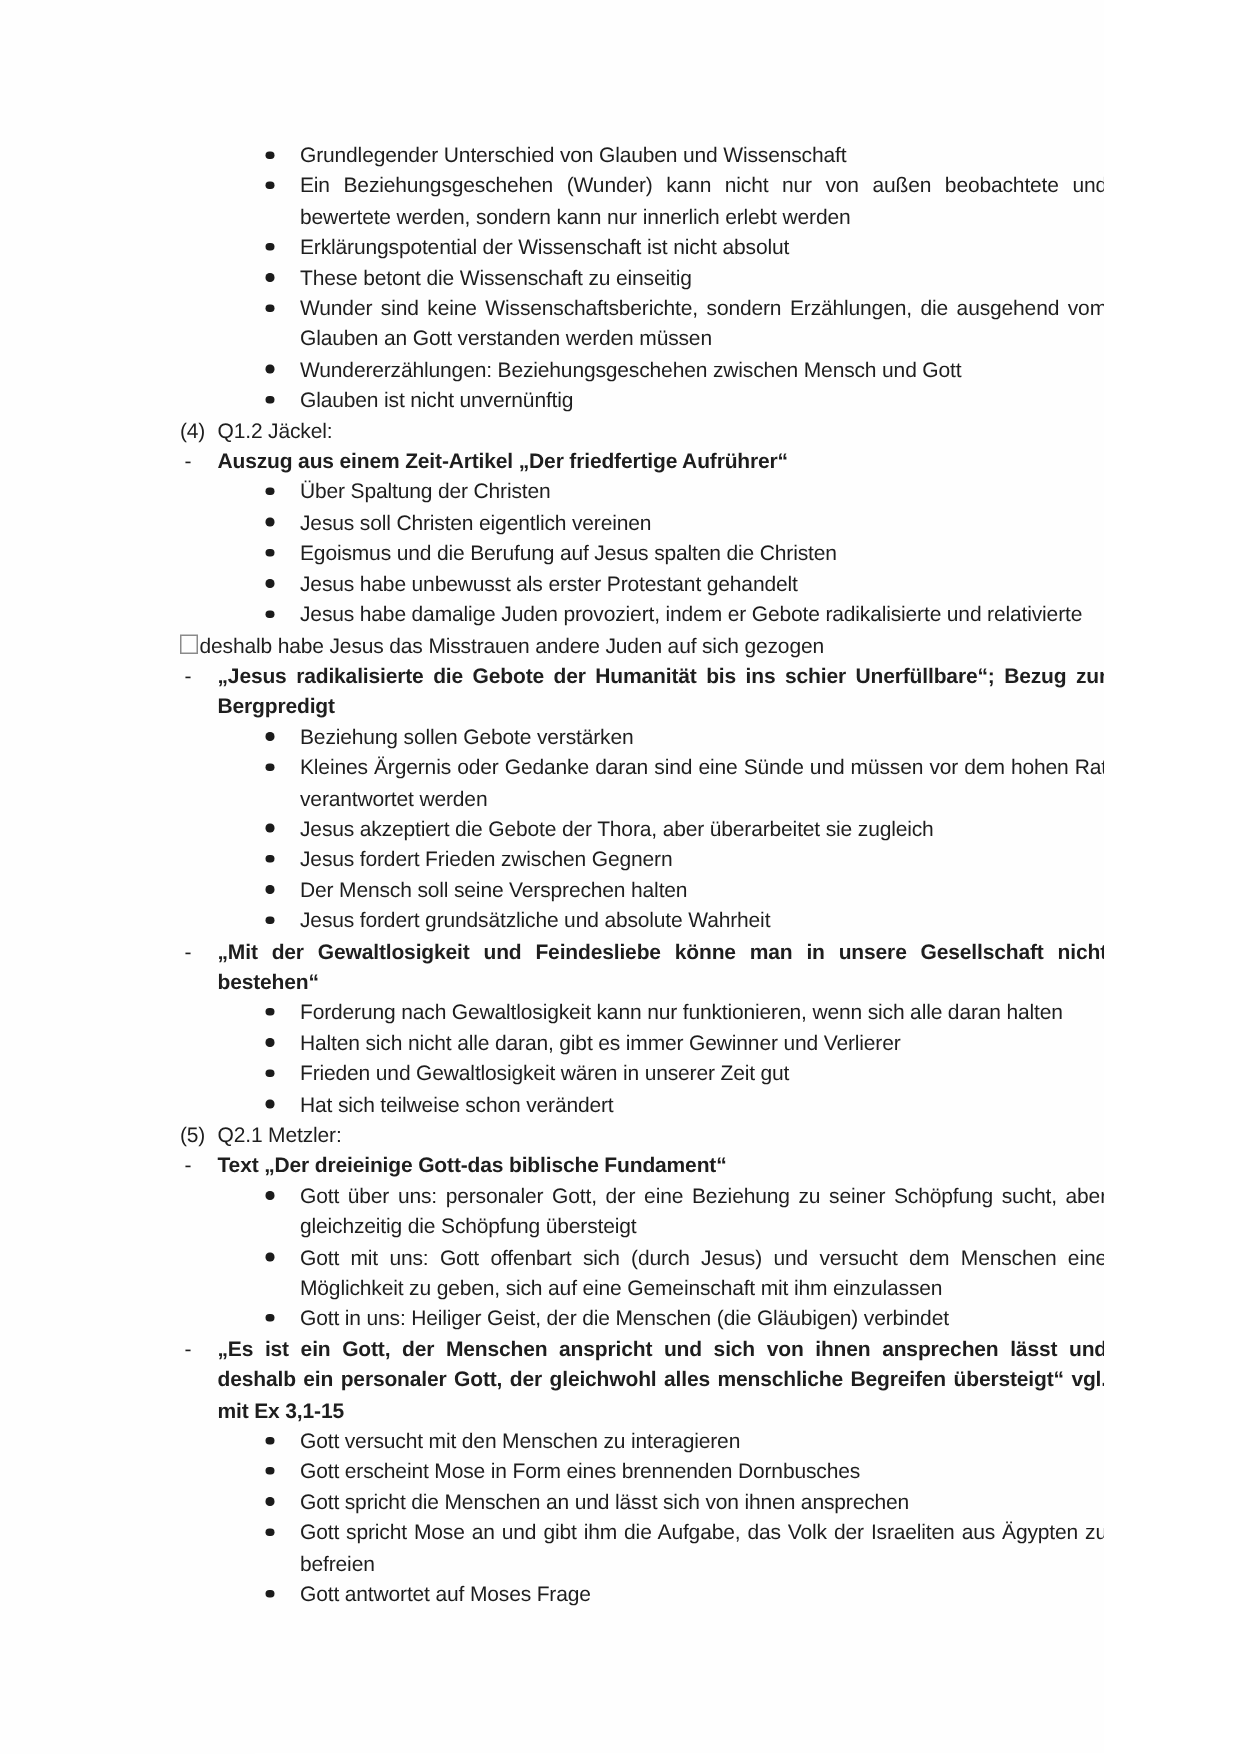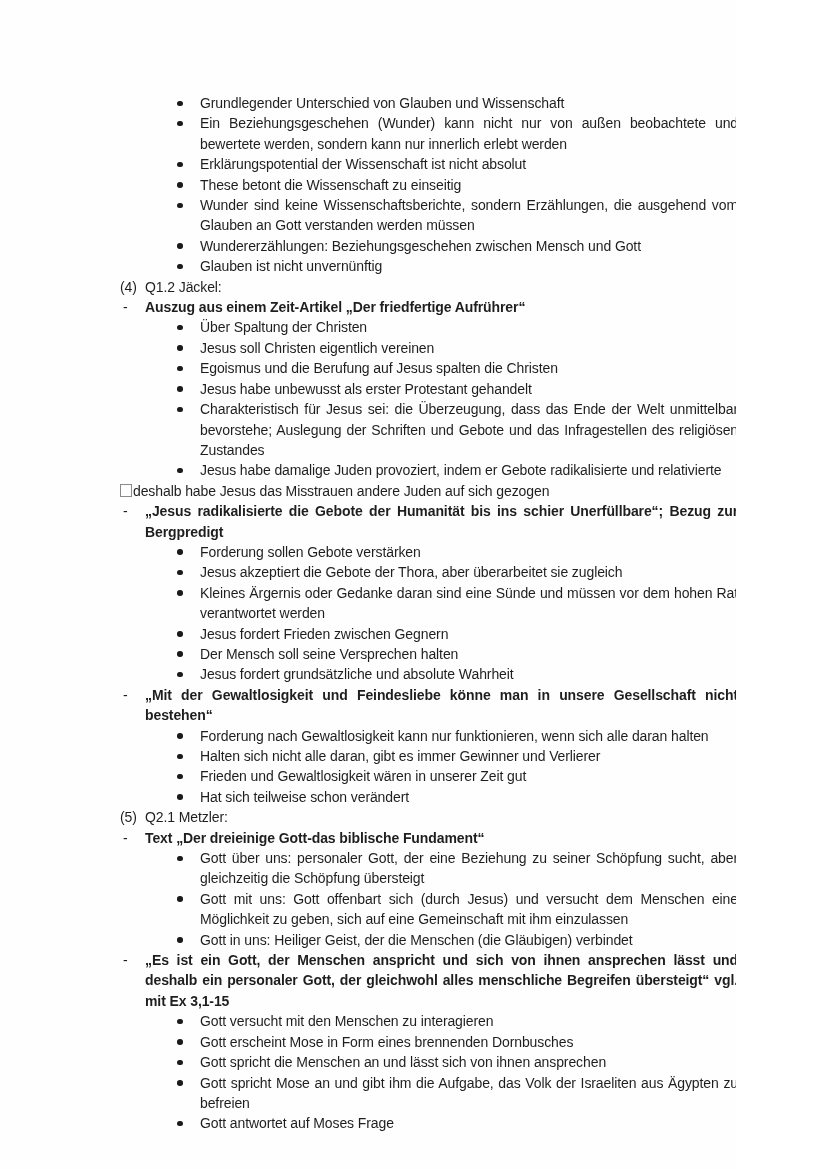--- a/index.html
+++ b/index.html
@@ -127,45 +127,41 @@
       <div class="row bullet">
     <span class="marker"></span>
     <span class="txt">Egoismus und die Berufung auf Jesus spalten die Christen</span>
   </div>
       <div class="row bullet">
     <span class="marker"></span>
     <span class="txt">Jesus habe unbewusst als erster Protestant gehandelt</span>
   </div>
       <div class="row bullet">
     <span class="marker"></span>
-    <span class="txt">Charakteristisch für Jesus sei: die Überzeugung, dass das Ende der Welt unmittelbar bevorstehe; Auslegung der Schriften und Gebote und das Infragestellen des religiösen Zustandes</span>
-  </div>
-      <div class="row bullet">
-    <span class="marker"></span>
     <span class="txt">Jesus habe damalige Juden provoziert, indem er Gebote radikalisierte und relativierte</span>
   </div>
       <div class="row cont">
 
     <span class="txt"><span class="tofu"></span>deshalb habe Jesus das Misstrauen andere Juden auf sich gezogen</span>
   </div>
       <div class="row dash">
     <span class="marker">-</span>
     <span class="txt">„Jesus radikalisierte die Gebote der Humanität bis ins schier Unerfüllbare“; Bezug zur Bergpredigt</span>
   </div>
       <div class="row bullet">
     <span class="marker"></span>
-    <span class="txt">Forderung sollen Gebote verstärken</span>
+    <span class="txt">Beziehung sollen Gebote verstärken</span>
+  </div>
+      <div class="row bullet">
+    <span class="marker"></span>
+    <span class="txt">Kleines Ärgernis oder Gedanke daran sind eine Sünde und müssen vor dem hohen Rat verantwortet werden</span>
   </div>
       <div class="row bullet">
     <span class="marker"></span>
     <span class="txt">Jesus akzeptiert die Gebote der Thora, aber überarbeitet sie zugleich</span>
-  </div>
-      <div class="row bullet">
-    <span class="marker"></span>
-    <span class="txt">Kleines Ärgernis oder Gedanke daran sind eine Sünde und müssen vor dem hohen Rat verantwortet werden</span>
   </div>
       <div class="row bullet">
     <span class="marker"></span>
     <span class="txt">Jesus fordert Frieden zwischen Gegnern</span>
   </div>
       <div class="row bullet">
     <span class="marker"></span>
     <span class="txt">Der Mensch soll seine Versprechen halten</span>
   </div>
       <div class="row bullet">

